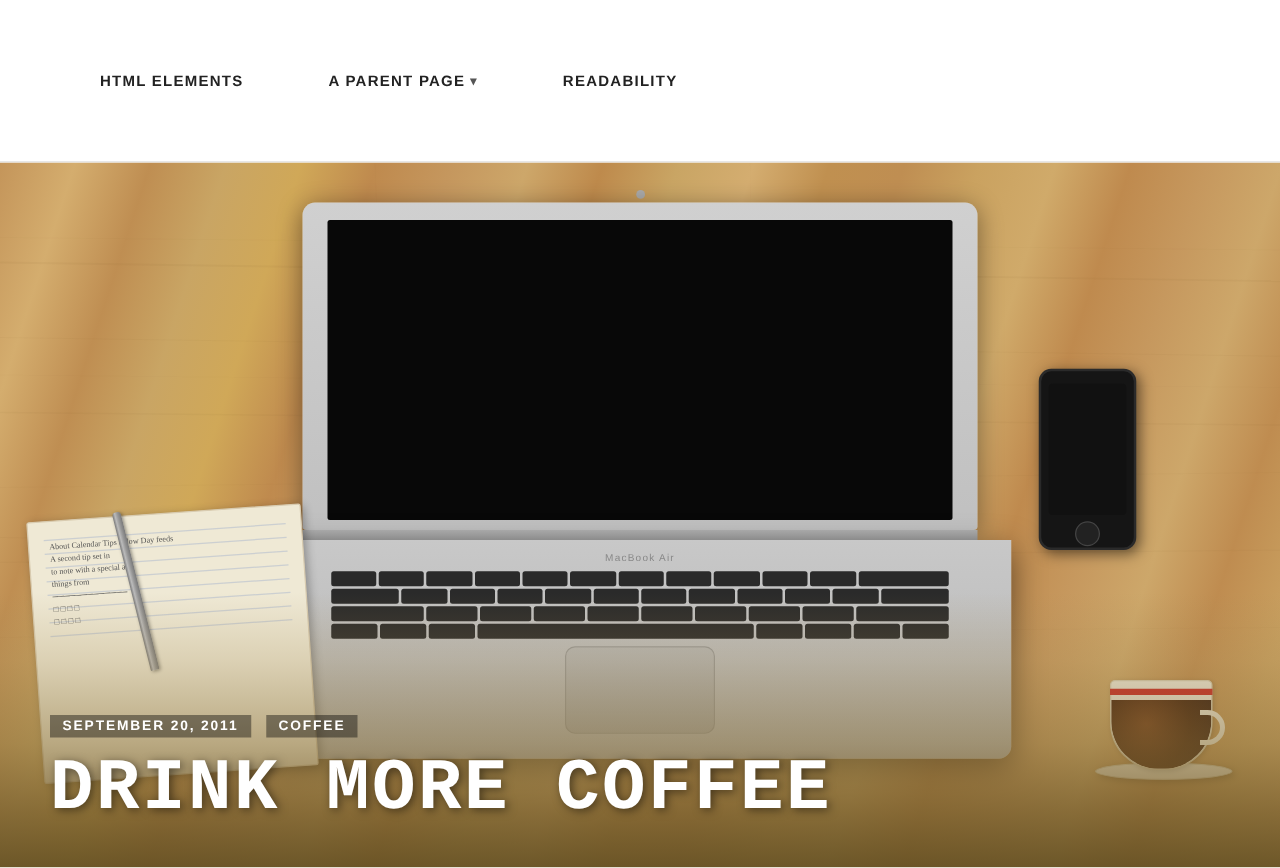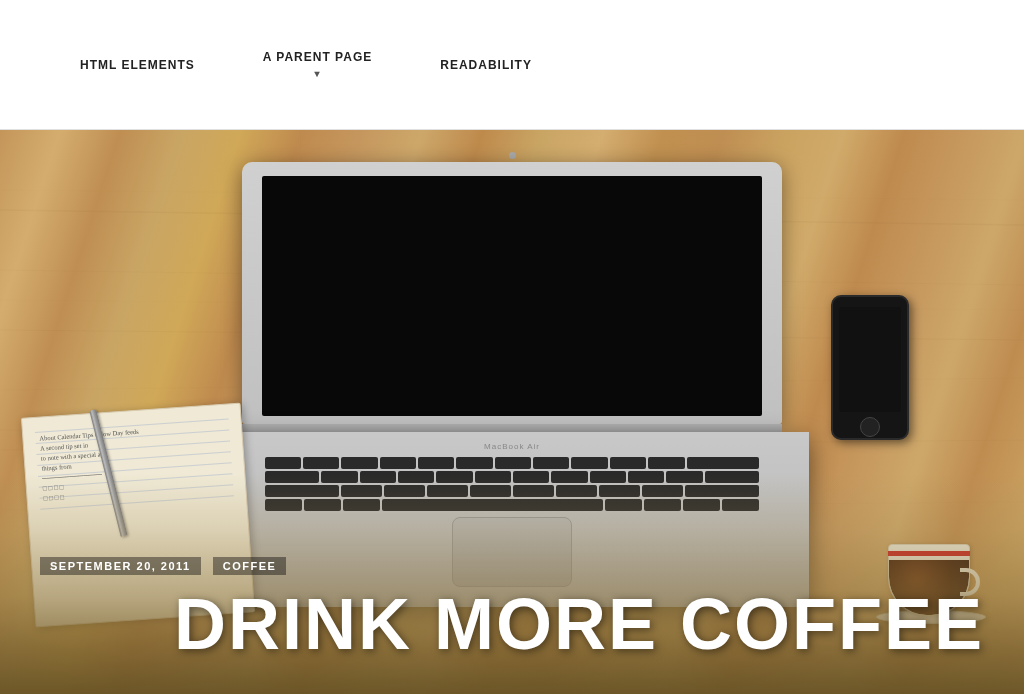--- a/index.html
+++ b/index.html
@@ -67,36 +67,34 @@
       padding: 4px 0;
       margin-right: 28px;
       white-space: nowrap;
       margin-left: 40px;
     }
 
     .nav-item-with-arrow {
       display: flex;
       align-items: center;
       gap: 4px;
-      flex-direction: column;
     }
 
     .nav-item-with-arrow .arrow {
       font-size: 10px;
       color: #555;
     }
 
     
     .hero-text-area {
       position: absolute;
       bottom: 0;
       left: 0;
       width: 100%;
-      padding: 0 40px 30px 40px;
-      text-align: right;
+      padding: 0 26px 30px 40px;
     }
 
     .hero-meta {
       display: flex;
       gap: 12px;
       margin-bottom: 10px;
       align-items: center;
     }
 
     .hero-date {
@@ -113,22 +111,22 @@
       font-family: 'Arial', sans-serif;
       font-size: 11px;
       font-weight: 700;
       letter-spacing: 1.5px;
       color: #fff;
       background: rgba(0,0,0,0.4);
       padding: 3px 10px;
     }
 
     .hero-title {
-      font-family: Liberation Sans, sans-serif;
-      font-size: 72px;
+      font-family: Liberation Mono, monospace;
+      font-size: 58px;
       font-weight: 900;
       color: #fff;
       text-transform: uppercase;
       letter-spacing: 2px;
       text-shadow: 2px 2px 8px rgba(0,0,0,0.5);
       line-height: 1.1;
     }
 
     
     .wood-grain {

